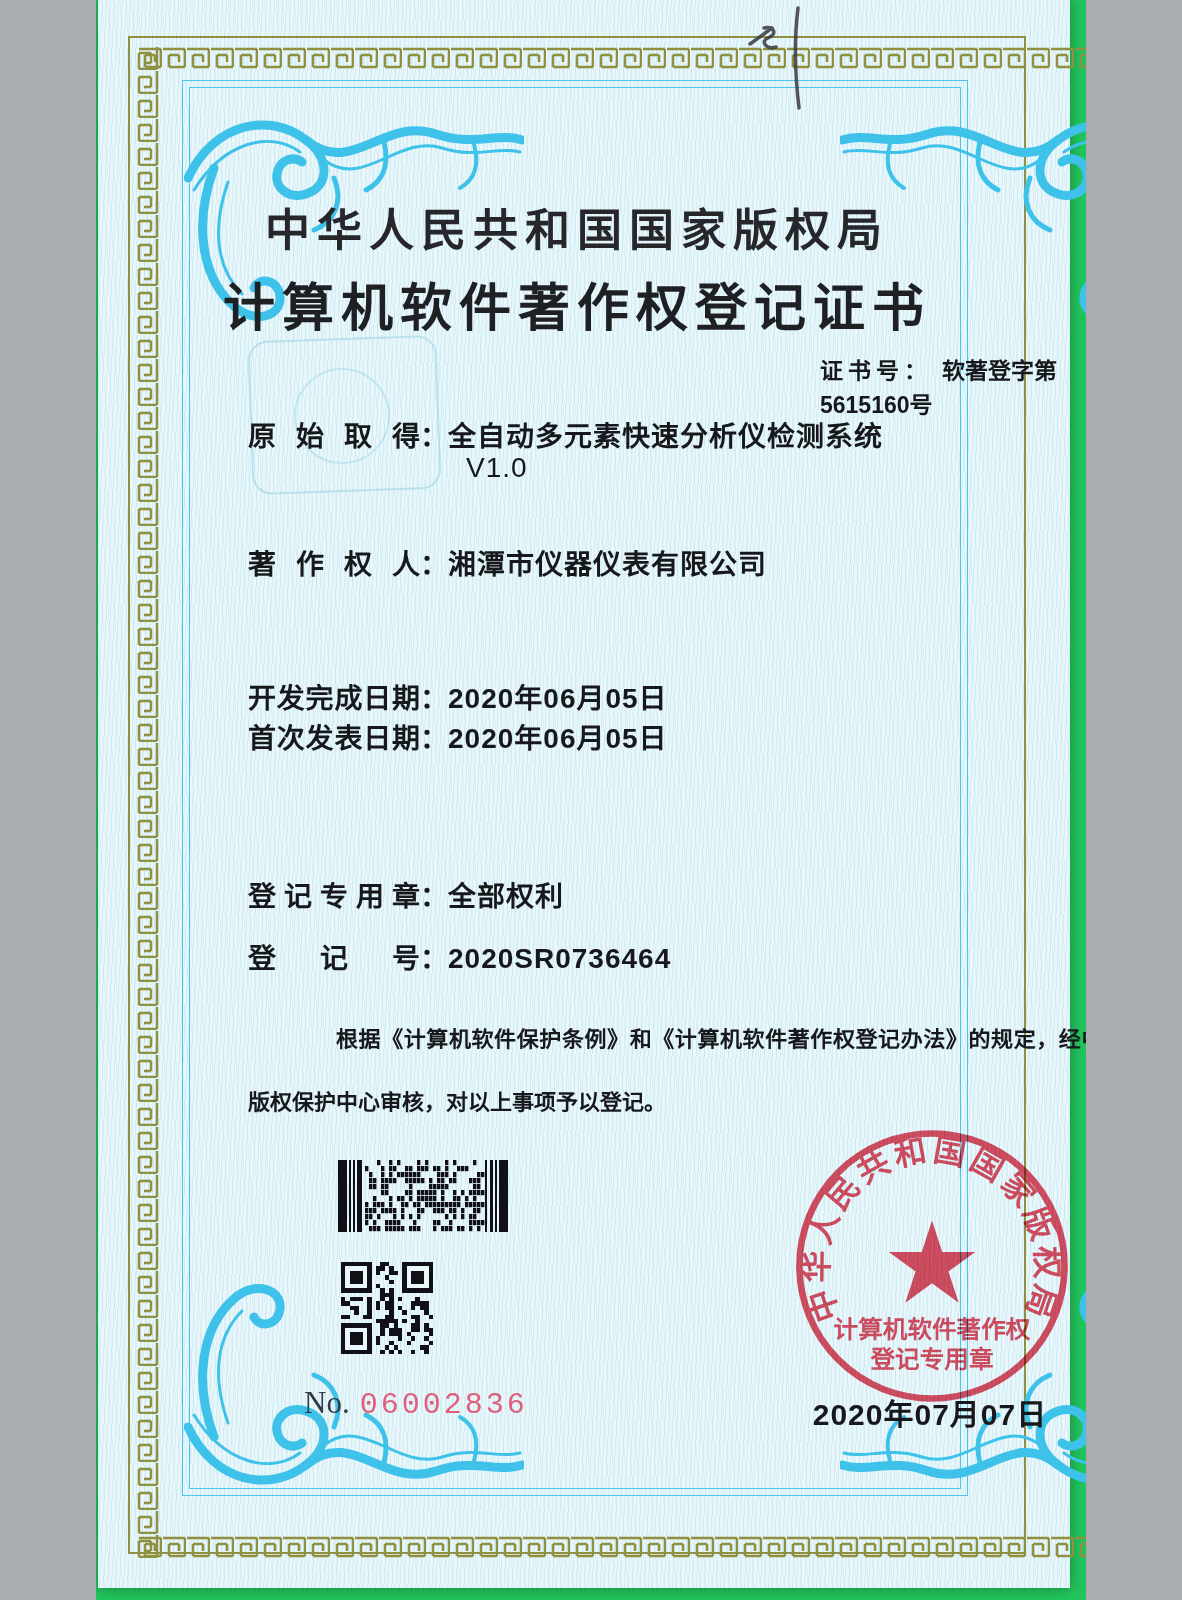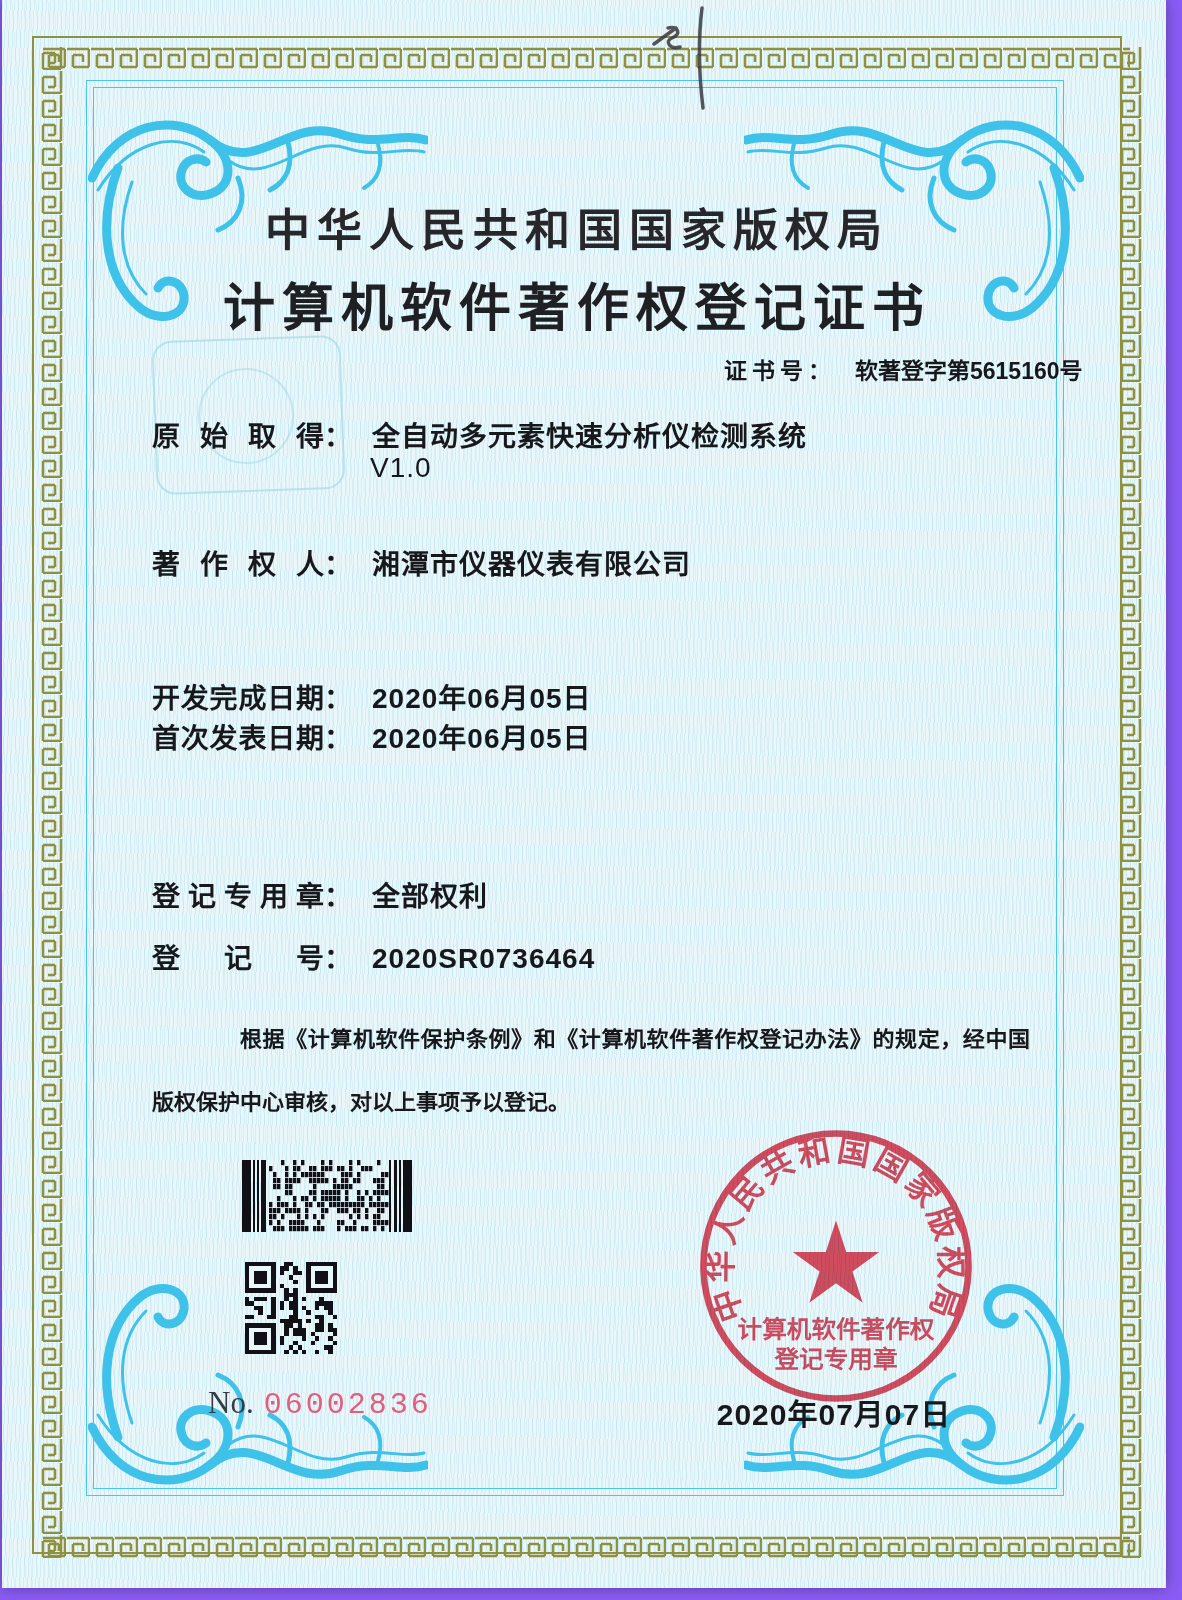--- a/index.html
+++ b/index.html
@@ -1,17 +1,17 @@
 <!DOCTYPE html>
 <html lang="zh-CN"><head>
 <meta charset="utf-8">
 <style>
   html,body{margin:0;padding:0;}
   body{background:#a9adb2;font-family:"Liberation Sans","DejaVu Sans",sans-serif;}
-  .scan{position:relative;width:1182px;height:1600px;margin:0 auto;background:#8b5cf6;overflow:hidden;}
+  .scan{position:relative;width:990px;height:1600px;margin:0 auto;background:#22c55e;overflow:hidden;}
   .paper{position:absolute;left:2px;top:0;right:16px;bottom:12px;
     background:
       repeating-linear-gradient(93deg, rgba(90,190,215,.16) 0 1px, rgba(255,255,255,0) 1px 4px),
       repeating-linear-gradient(86deg, rgba(110,200,225,.13) 0 1px, rgba(255,255,255,0) 1px 6px),
       #e9f6fa;
     box-shadow:0 0 14px rgba(0,0,0,.35);}
   
   .outer-line{position:absolute;top:36px;right:44px;bottom:34px;left:30px;border:2px solid #8f9040;}
   .mstrip{position:absolute;}
   .mstrip.top{left:40px;top:46px;width:1088px;height:24px;}
@@ -30,25 +30,25 @@
   .emboss{position:absolute;left:152px;top:338px;width:185px;height:150px;border:2px solid rgba(150,212,228,.55);
     border-radius:20px;transform:rotate(-2deg);}
   .emboss::after{content:"";position:absolute;left:42px;top:28px;width:92px;height:92px;border:2px solid rgba(150,212,228,.45);border-radius:50%;}
   .pen{position:absolute;left:600px;top:0;}
   
   .authority{position:absolute;left:0;right:14px;top:194px;text-align:center;
     font-family:"Liberation Serif","DejaVu Serif",serif;font-size:45px;font-weight:700;color:#26262b;letter-spacing:7px;}
   .cert-title{position:absolute;left:0;right:14px;top:266px;text-align:center;
     font-family:"Liberation Serif","DejaVu Serif",serif;font-size:52px;font-weight:800;color:#1f2024;letter-spacing:7px;}
   .certno{position:absolute;left:722px;top:352px;font-size:23px;font-weight:700;color:#17181c;}
-  .certno .lab{letter-spacing:5px;margin-right:19px;}
+  .certno .lab{letter-spacing:5px;margin-right:10px;}
   .row{position:absolute;left:150px;font-size:28px;font-weight:700;color:#17181c;white-space:nowrap;}
   .flabel{display:inline-block;width:172px;text-align:justify;text-align-last:justify;vertical-align:bottom;}
   .fcolon{display:inline-block;}
-  .fvalue{margin-left:20px;letter-spacing:1px;}
+  .fvalue{letter-spacing:1px;}
   .v2{position:absolute;left:368px;top:452px;font-size:28px;font-weight:400;color:#17181c;letter-spacing:1px;}
   .statement{position:absolute;left:150px;width:878px;top:1008px;font-size:22px;font-weight:700;color:#17181c;
     line-height:63px;text-indent:88px;text-align:justify;}
   
   .barcode{position:absolute;left:240px;top:1160px;}
   .qr{position:absolute;left:243px;top:1262px;}
   .serial{position:absolute;left:206px;top:1385px;white-space:nowrap;text-align:right;}
   .serial .no{font-family:"Liberation Serif","DejaVu Serif",serif;font-size:31px;color:#333c45;}
   .serial .num{font-family:"Liberation Mono","DejaVu Sans Mono",monospace;font-size:30px;color:#df5f7d;letter-spacing:3px;margin-left:10px;}
   

